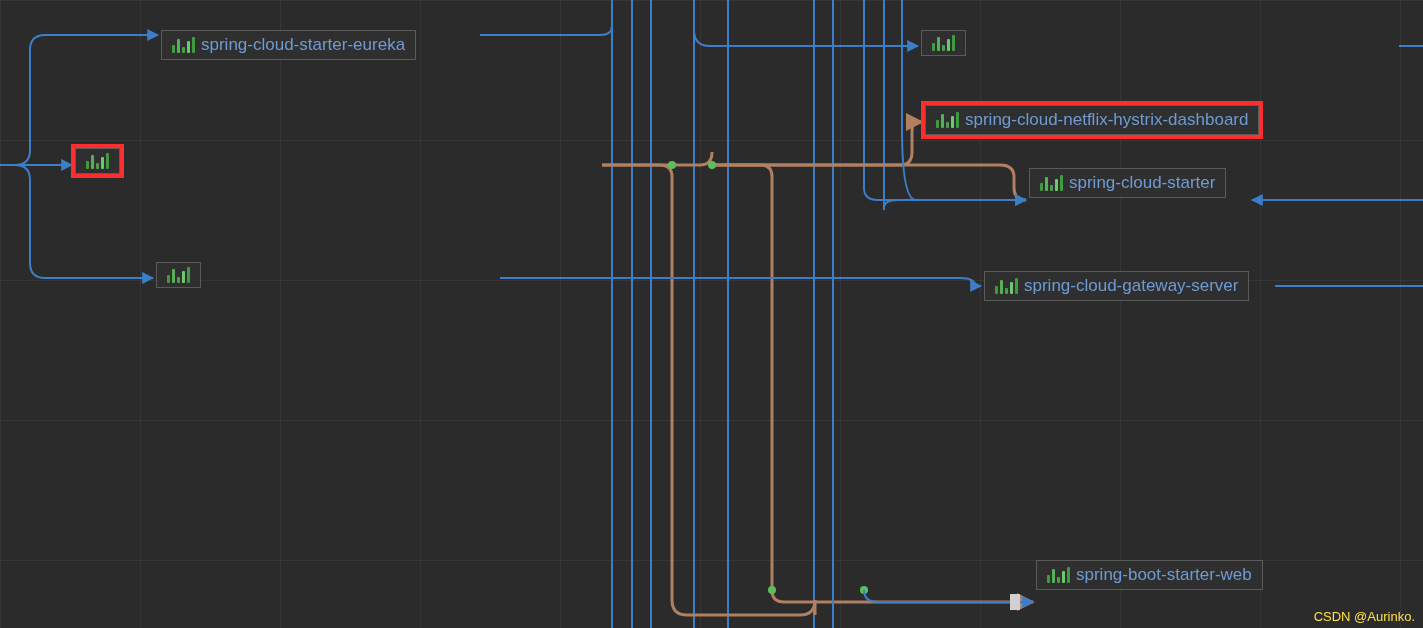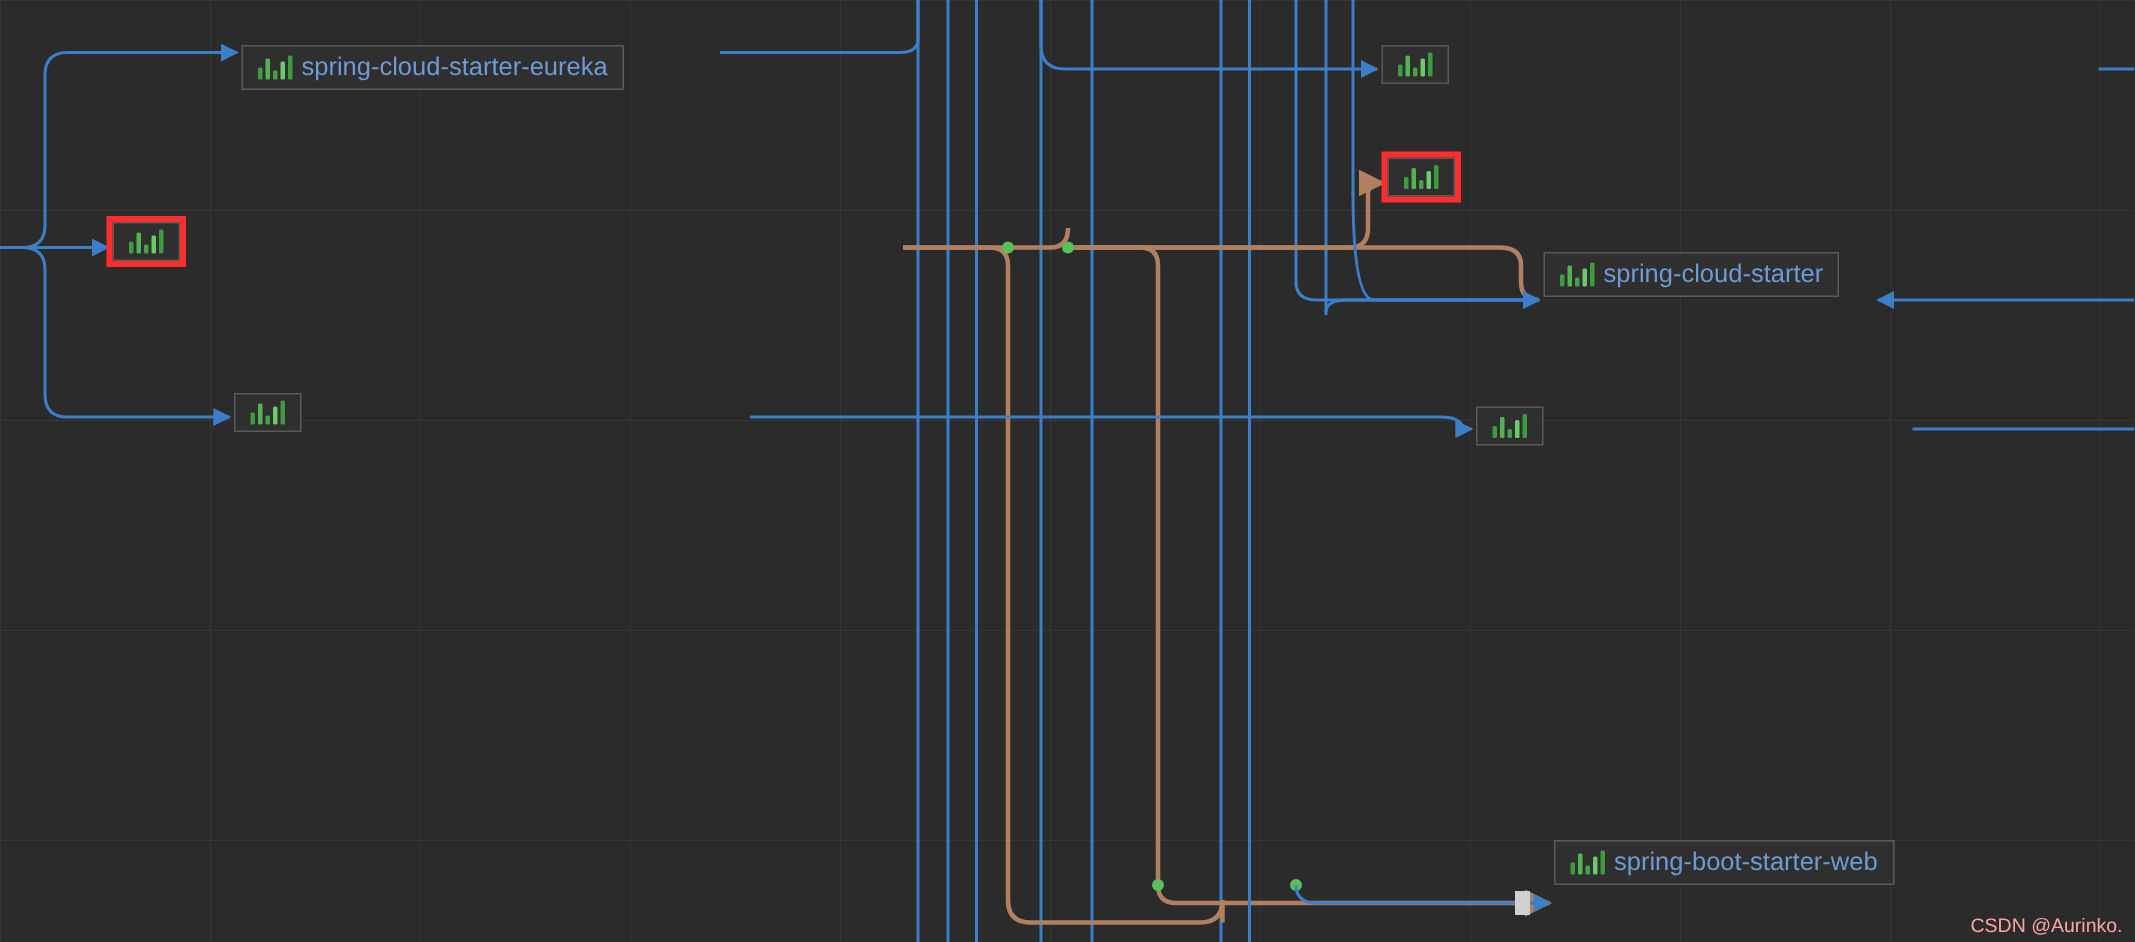--- a/index.html
+++ b/index.html
@@ -59,21 +59,21 @@
   }
   .icon-bars span:nth-child(1){height:8px;background:#3f9b3f;}
   .icon-bars span:nth-child(2){height:14px;background:#55b155;}
   .icon-bars span:nth-child(3){height:6px;background:#4aa04a;}
   .icon-bars span:nth-child(4){height:12px;background:#6cc96c;}
   .icon-bars span:nth-child(5){height:16px;background:#3f9b3f;}
   .watermark {
     position: absolute;
     right: 8px;
     bottom: 4px;
-    color: #fca5a5;
+    color: #fde047;
     font-size: 13px;
   }
   .dot {
     fill: #5bc05b;
   }
 </style>
 </head>
 <body>
 
 <div class="grid"></div>
@@ -177,20 +177,21 @@
 </div>
 
 <div class="node hl-red" style="left:925px;top:105px">
   <span class="icon-bars">
       <span></span>
       <span></span>
       <span></span>
       <span></span>
       <span></span>
     </span>
+  <span>spring-cloud-netflix-hystrix-dashboard</span>
 </div>
 
 <div class="node" style="left:1029px;top:168px">
   <span class="icon-bars">
       <span></span>
       <span></span>
       <span></span>
       <span></span>
       <span></span>
     </span>
@@ -198,20 +199,21 @@
 </div>
 
 <div class="node" style="left:984px;top:271px">
   <span class="icon-bars">
       <span></span>
       <span></span>
       <span></span>
       <span></span>
       <span></span>
     </span>
+  <span>spring-cloud-gateway-server</span>
 </div>
 
 <div class="node" style="left:1036px;top:560px">
   <span class="icon-bars">
       <span></span>
       <span></span>
       <span></span>
       <span></span>
       <span></span>
     </span>

